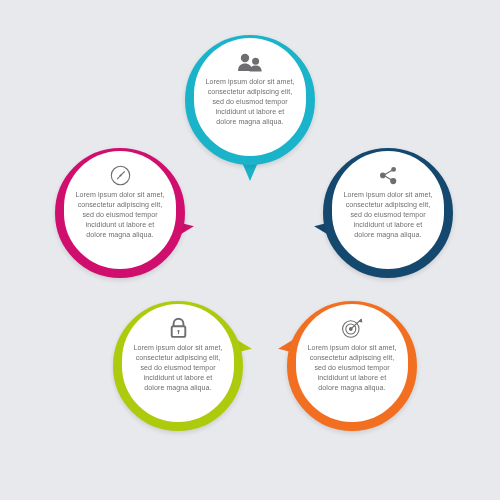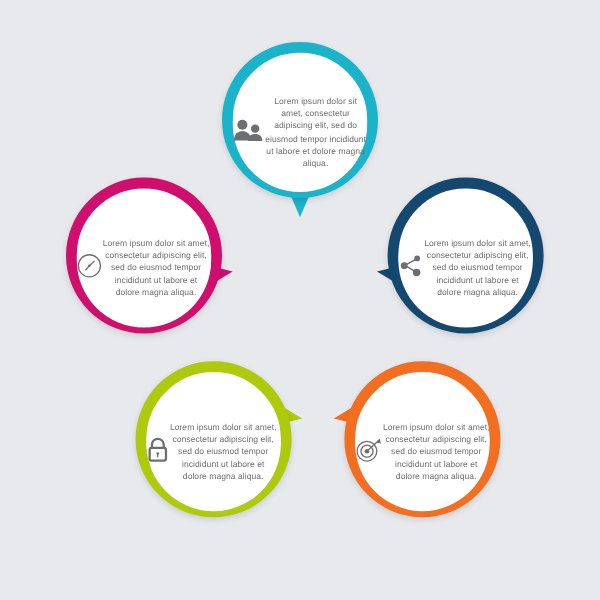--- a/index.html
+++ b/index.html
@@ -42,28 +42,28 @@
     box-sizing: border-box;
     border-style: solid;
     border-width: 9px;
     background: #ffffff;
     z-index: 2;
     box-shadow: 0 2px 5px rgba(0,0,0,0.13);
   }
   .inner {
     position: absolute;
     left: 9px;
-    top: 13px;
+    top: 3px;
     width: 112px;
     height: 112px;
     border-radius: 50%;
     background: #ffffff;
     z-index: 3;
     display: flex;
-    flex-direction: row;
+    flex-direction: column;
     align-items: center;
     justify-content: flex-start;
     padding-top: 13px;
     box-sizing: border-box;
   }
   .icon {
     height: 22px;
     display: flex;
     align-items: center;
     justify-content: center;

